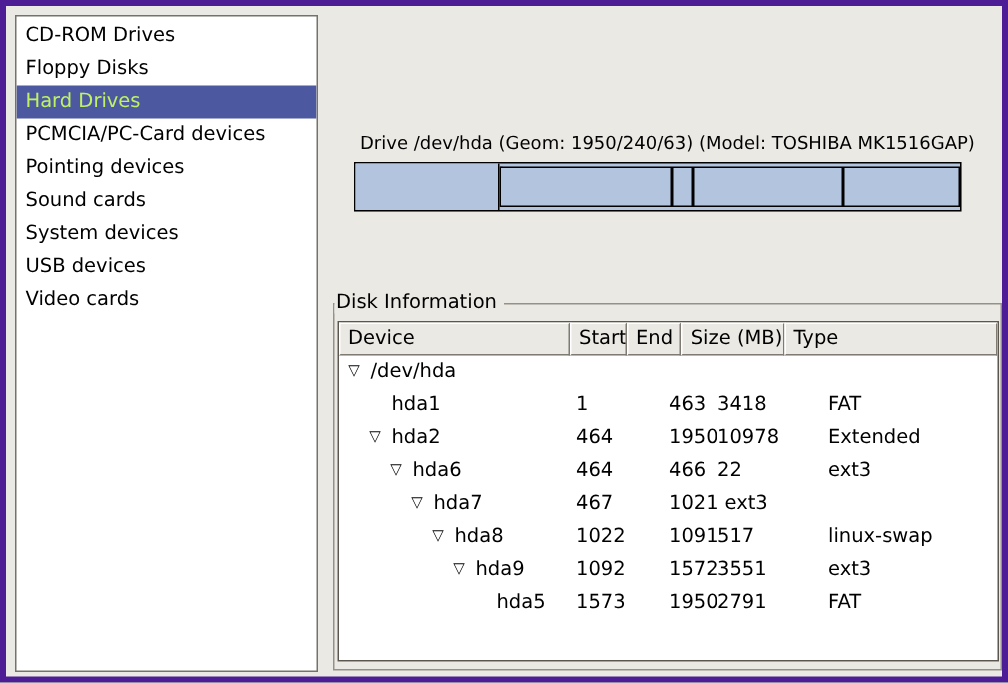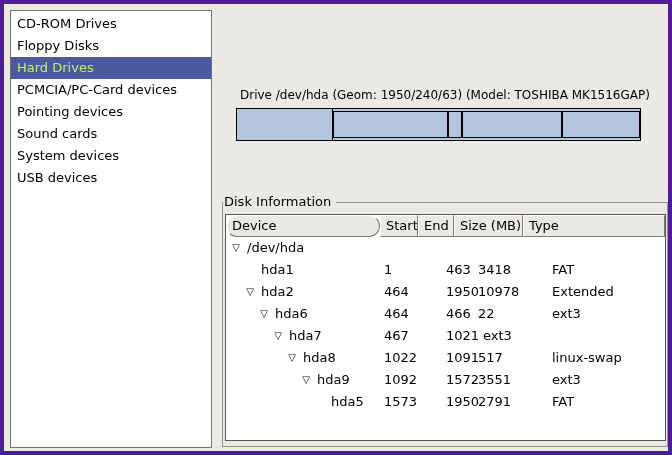--- a/index.html
+++ b/index.html
@@ -62,41 +62,42 @@
 
   <div class="sidebar">
       <div class="side-item">CD-ROM Drives</div>
       <div class="side-item">Floppy Disks</div>
       <div class="side-item selected">Hard Drives</div>
       <div class="side-item">PCMCIA/PC-Card devices</div>
       <div class="side-item">Pointing devices</div>
       <div class="side-item">Sound cards</div>
       <div class="side-item">System devices</div>
       <div class="side-item">USB devices</div>
+      <div class="side-item">Video cards</div>
     </div>
 
   <div class="drive-title">Drive /dev/hda (Geom: 1950/240/63) (Model: TOSHIBA MK1516GAP)</div>
 
   <div class="partition-bar">
       <div class="seg-primary" style="left: 0%; width: 23.7436%;"></div>
       <div class="seg-logical" style="left: 23.7436%; width: 0.153846%;"></div>
       <div class="seg-logical" style="left: 23.8974%; width: 28.4615%;"></div>
       <div class="seg-logical" style="left: 52.359%; width: 3.58974%;"></div>
       <div class="seg-logical" style="left: 55.9487%; width: 24.6667%;"></div>
       <div class="seg-logical" style="left: 80.6154%; width: 19.3846%;"></div>
     </div>
 
   <div class="frame">
     <span class="frame-label">Disk Information</span>
     <div class="disk-table">
       <div class="thead">
-          <div class="hcell" style="width: 154px; border-radius: 11px;">Device</div>
+          <div class="hcell" style="width: 154px;">Device</div>
           <div class="hcell" style="width: 38px;">Start</div>
           <div class="hcell" style="width: 36px;">End</div>
-          <div class="hcell" style="width: 69px;">Size (MB)</div>
+          <div class="hcell" style="width: 69px; text-align: center;">Size (MB)</div>
           <div class="hcell" style="flex: 1 1 0%;">Type</div>
         </div>
       <div class="tbody">
           <div class="trow">
             <div class="cell cell-device" style="padding-left: 4px;">
               <span class="expander">▽</span>
               <span>/dev/hda</span>
             </div>
             <div class="cell cell-start"></div>
             <div class="cell cell-end"></div>

